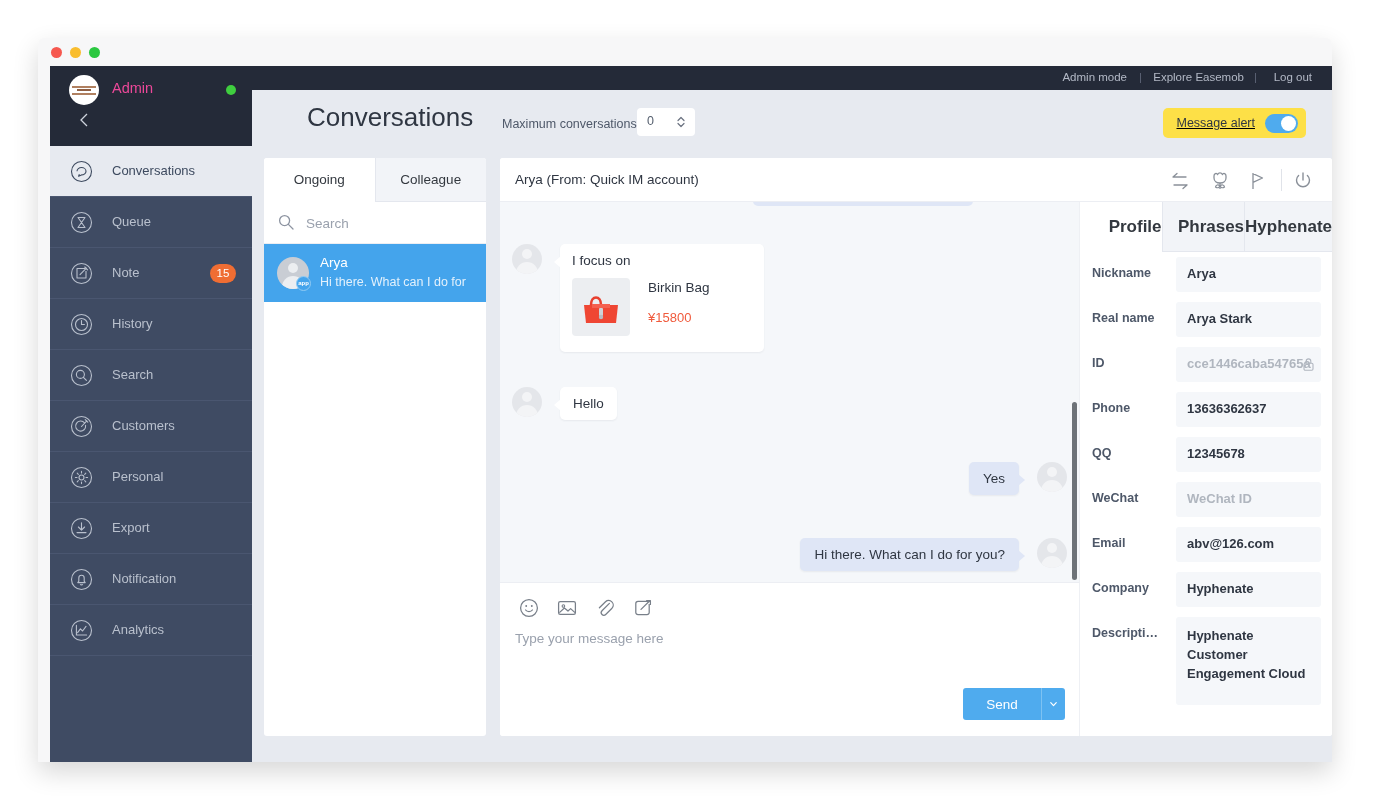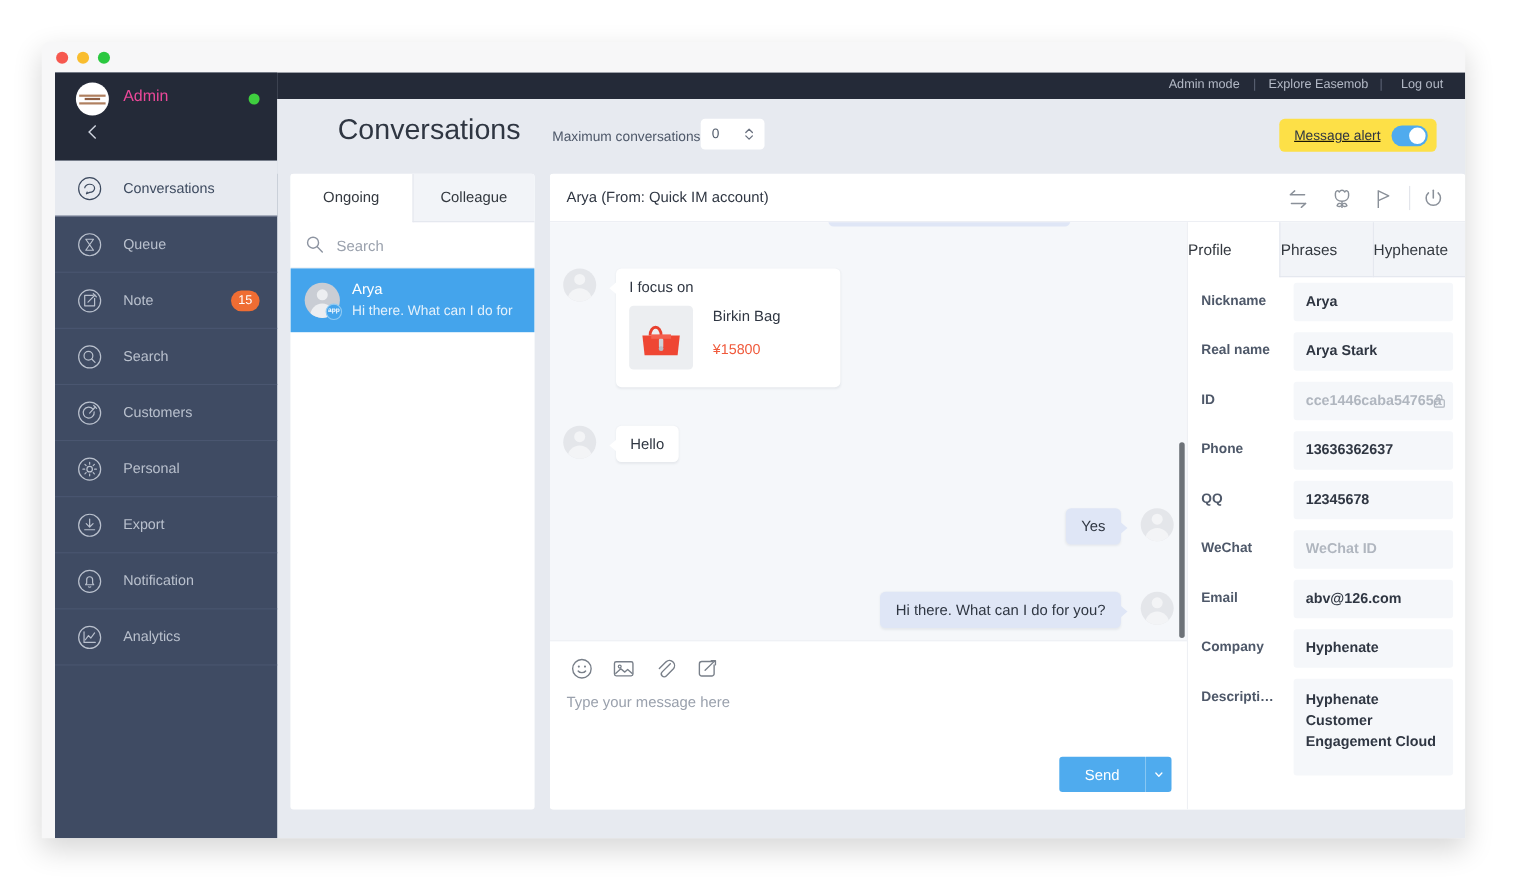--- a/index.html
+++ b/index.html
@@ -345,25 +345,26 @@
   }
 
   
   #profile-panel {
     position: absolute; left: 580px; top: 44px;
     width: 252px; height: 534px;
     background: #fff;
   }
   .prof-tabs { display: flex; height: 50px; }
   .prof-tab {
-    flex: 1; text-align: left; line-height: 50px;
-    font-size: 14px; color: #33383f;
+    flex: 1; text-align: right; line-height: 50px;
+    font-size: 17px; color: #33383f;
     background: #f2f4f8;
     border-bottom: 1px solid #e4e7ee;
     border-left: 1px solid #e4e7ee;
+    font-weight: bold;
   }
   .prof-tab:first-child { border-left: none; }
   .prof-tab.active { background: #fff; border-bottom: 1px solid transparent; }
   .prof-row { position: relative; height: 45px; font-weight: bold; }
   .prof-label {
     position: absolute; left: 12px; top: 14px;
     font-size: 12.5px; color: #4e5869;
     white-space: nowrap;
   }
   .prof-value-box {
@@ -427,20 +428,28 @@
             <span class="nav-label">Queue</span>
           </div>
           <div class="nav-item">
             <span class="nav-ico"><svg width="23" height="23" viewBox="0 0 23 23">
                 <circle cx="11.5" cy="11.5" r="10" fill="none" stroke="currentColor" stroke-width="1.1"></circle>
                 <path d="M15 6.5 L7 6.5 L7 16 L16 16 L16 9" fill="none" stroke="currentColor" stroke-width="1.1" stroke-linejoin="round"></path>
                 <path d="M10 12.6 L16.4 6.2 M14.8 5 L17.6 7.8" fill="none" stroke="currentColor" stroke-width="1.1" stroke-linecap="round"></path>
               </svg></span>
             <span class="nav-label">Note</span>
             <span class="nav-badge">15</span>
+          </div>
+          <div class="nav-item">
+            <span class="nav-ico"><svg width="23" height="23" viewBox="0 0 23 23">
+                <circle cx="11.5" cy="11.5" r="10" fill="none" stroke="currentColor" stroke-width="1.1"></circle>
+                <circle cx="11.5" cy="11.5" r="6" fill="none" stroke="currentColor" stroke-width="1.1"></circle>
+                <path d="M11.5 7.6 L11.5 11.5 L14.4 11.5" fill="none" stroke="currentColor" stroke-width="1.1" stroke-linecap="round"></path>
+              </svg></span>
+            <span class="nav-label">History</span>
           </div>
           <div class="nav-item">
             <span class="nav-ico"><svg width="23" height="23" viewBox="0 0 23 23">
                 <circle cx="11.5" cy="11.5" r="10" fill="none" stroke="currentColor" stroke-width="1.1"></circle>
                 <circle cx="10.4" cy="10.4" r="4" fill="none" stroke="currentColor" stroke-width="1.1"></circle>
                 <path d="M13.4 13.4 L16.4 16.4" stroke="currentColor" stroke-width="1.1" stroke-linecap="round"></path>
               </svg></span>
             <span class="nav-label">Search</span>
           </div>
           <div class="nav-item">

